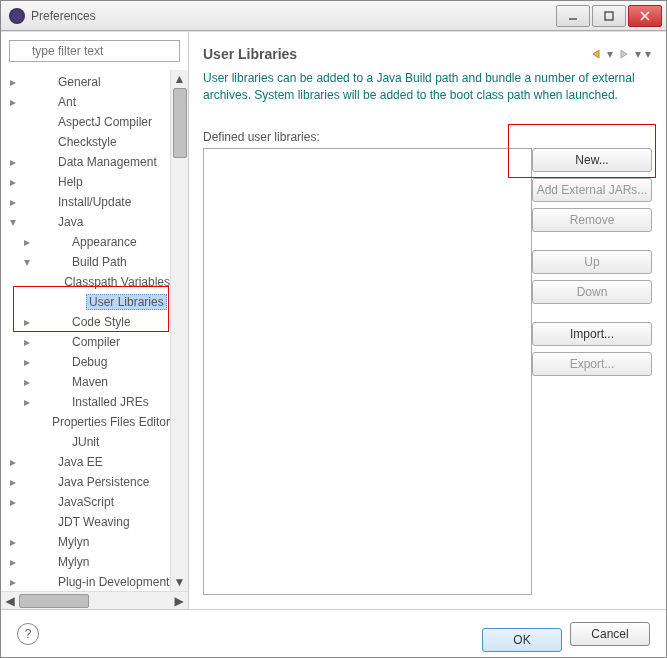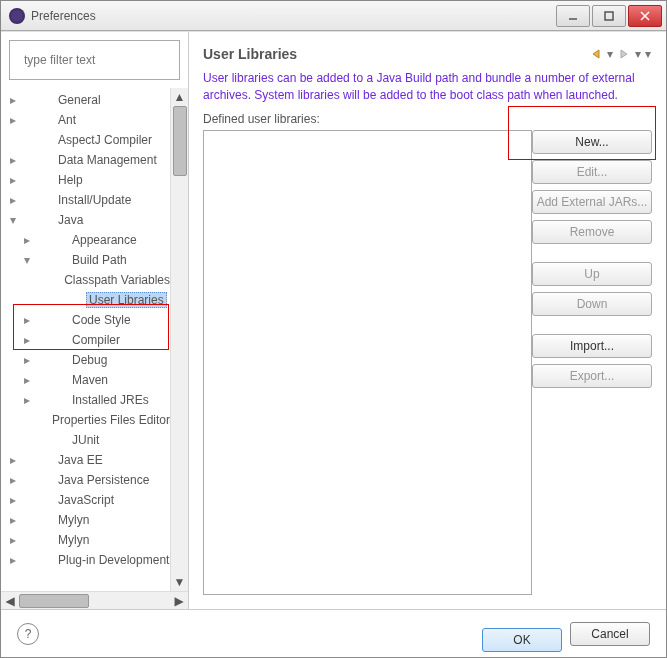--- a/index.html
+++ b/index.html
@@ -15,21 +15,21 @@
 .win-btn { width: 34px; height: 22px; border: 1px solid #999; background: linear-gradient(to bottom, #f4f4f4, #ddd); display: flex; align-items: center; justify-content: center; border-radius: 2px; cursor: pointer; }
 .win-btn.close { background: linear-gradient(to bottom, #e77, #c33); border-color: #a22; color: #fff; }
 .win-btn svg { width: 12px; height: 12px; }
 
 
 .main-area { flex: 1; display: flex; min-height: 0; border-top: 1px solid #e0e0e0; }
 
 
 .sidebar { width: 188px; display: flex; flex-direction: column; border-right: 1px solid #ccc; background: #fff; }
 .filter-wrap { padding: 8px; }
-.filter-input { width: 100%; height: 40px; border: 1px solid #aaa; padding: 2px 14px; color: #15803d; background: #fff; }
+.filter-input { width: 100%; height: 22px; border: 1px solid #aaa; padding: 2px 22px; color: #15803d; background: #fff; }
 .tree-wrap { flex: 1; position: relative; overflow: hidden; }
 .tree { position: absolute; top: 0; left: 0; right: 18px; bottom: 0; overflow: hidden; padding: 2px 0; }
 .vscroll { position: absolute; top: 0; right: 0; width: 18px; height: 100%; background: #f0f0f0; border-left: 1px solid #ddd; display: flex; flex-direction: column; align-items: center; justify-content: space-between; padding: 2px 0; }
 .vscroll .arrow { width: 14px; height: 14px; display: flex; align-items: center; justify-content: center; color: #555; cursor: pointer; }
 .vscroll .thumb { background: #c0c0c0; border: 1px solid #999; border-radius: 2px; width: 14px; }
 .hscroll { height: 18px; background: #f0f0f0; border-top: 1px solid #ddd; display: flex; align-items: center; justify-content: space-between; padding: 0 2px; }
 .hscroll .arrow { width: 14px; height: 14px; display: flex; align-items: center; justify-content: center; color: #555; cursor: pointer; }
 .hscroll .thumb { background: #c0c0c0; border: 1px solid #999; border-radius: 2px; height: 14px; }
 
 .tree-row { display: flex; align-items: center; height: 20px; padding-left: 6px; white-space: nowrap; cursor: pointer; color: #555; }
@@ -42,21 +42,21 @@
 .red-box { position: absolute; border: 1px solid #d00; pointer-events: none; }
 
 
 .right-panel { flex: 1; display: flex; flex-direction: column; padding: 14px 14px 0 14px; min-width: 0; }
 .rp-header { display: flex; align-items: center; margin-bottom: 8px; }
 .rp-title { font-size: 14px; font-weight: bold; color: #555; flex: 1; }
 .rp-nav { display: flex; align-items: center; gap: 2px; color: #777; }
 .rp-nav .nbtn { display: flex; align-items: center; cursor: pointer; padding: 1px; }
 .rp-nav svg { width: 14px; height: 14px; }
 
-.rp-desc { color: #6d28d9; margin-bottom: 8px; line-height: 1.4; }
+.rp-desc { color: #0f766e; margin-bottom: 26px; line-height: 1.4; }
 .rp-label { color: #555; margin-bottom: 4px; }
 
 .rp-body { flex: 1; display: flex; min-height: 0; position: relative; }
 .listbox { flex: 1; border: 1px solid #aaa; background: #fff; }
 .btn-col { width: 120px; display: flex; flex-direction: column; gap: 6px; }
 .rbtn { height: 24px; border: 1px solid #aaa; background: linear-gradient(to bottom, #fdfdfd, #e9e9e9); border-radius: 3px; display: flex; align-items: center; justify-content: center; color: #333; cursor: pointer; }
 .rbtn.disabled { color: #999; cursor: default; }
 .btn-gap { height: 6px; }
 
 
@@ -108,20 +108,24 @@
             </div>
             <div class="tree-row">
               <span class="twisty">▸</span>
               <span class="label">Ant</span>
             </div>
             <div class="tree-row">
               <span class="twisty"></span>
               <span class="label">AspectJ Compiler</span>
             </div>
             <div class="tree-row">
+              <span class="twisty"></span>
+              <span class="label">Checkstyle</span>
+            </div>
+            <div class="tree-row">
               <span class="twisty">▸</span>
               <span class="label">Data Management</span>
             </div>
             <div class="tree-row">
               <span class="twisty">▸</span>
               <span class="label">Help</span>
             </div>
             <div class="tree-row">
               <span class="twisty">▸</span>
               <span class="label">Install/Update</span>
@@ -191,20 +195,24 @@
               <span class="twisty">▸</span>
               <span class="label">Java EE</span>
             </div>
             <div class="tree-row">
               <span class="twisty">▸</span>
               <span class="label">Java Persistence</span>
             </div>
             <div class="tree-row">
               <span class="twisty">▸</span>
               <span class="label">JavaScript</span>
+            </div>
+            <div class="tree-row">
+              <span class="twisty"></span>
+              <span class="label">JDT Weaving</span>
             </div>
             <div class="tree-row">
               <span class="twisty">▸</span>
               <span class="label">Mylyn</span>
             </div>
             <div class="tree-row">
               <span class="twisty">▸</span>
               <span class="label">Mylyn</span>
             </div>
             <div class="tree-row">
@@ -247,21 +255,20 @@
           <div class="nbtn">▾</div>
           <div class="nbtn">▾</div>
         </div>
       </div>
       <div class="rp-desc">User libraries can be added to a Java Build path and bundle a number of external archives. System libraries will be added to the boot class path when launched.</div>
       <div class="rp-label">Defined user libraries:</div>
       <div class="rp-body">
         <div class="listbox"></div>
         <div class="btn-col">
           <div class="rbtn">New...</div>
-          <div class="rbtn disabled">Edit...</div>
           <div class="rbtn disabled">Add External JARs...</div>
           <div class="rbtn disabled">Remove</div>
           <div class="btn-gap"></div>
           <div class="rbtn disabled">Up</div>
           <div class="rbtn disabled">Down</div>
           <div class="btn-gap"></div>
           <div class="rbtn">Import...</div>
           <div class="rbtn disabled">Export...</div>
         </div>
 

